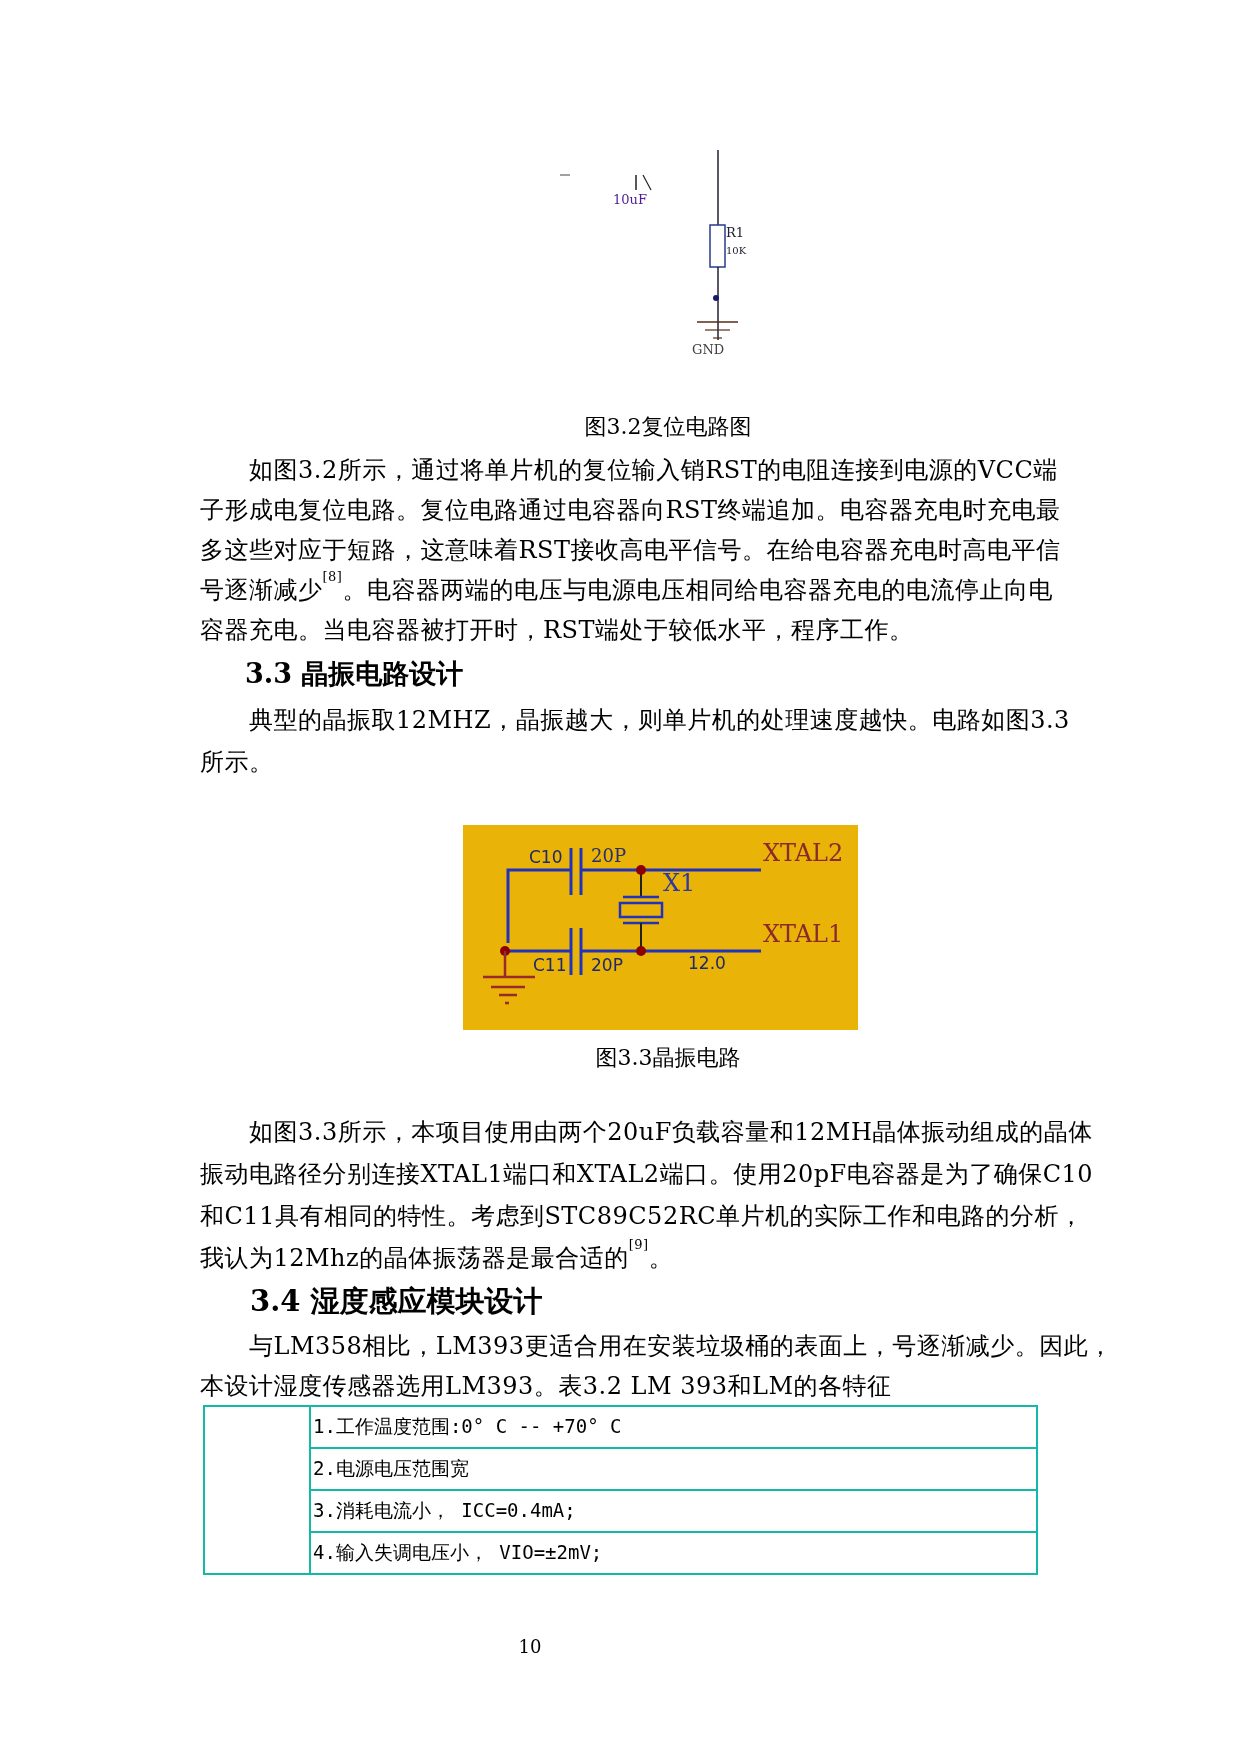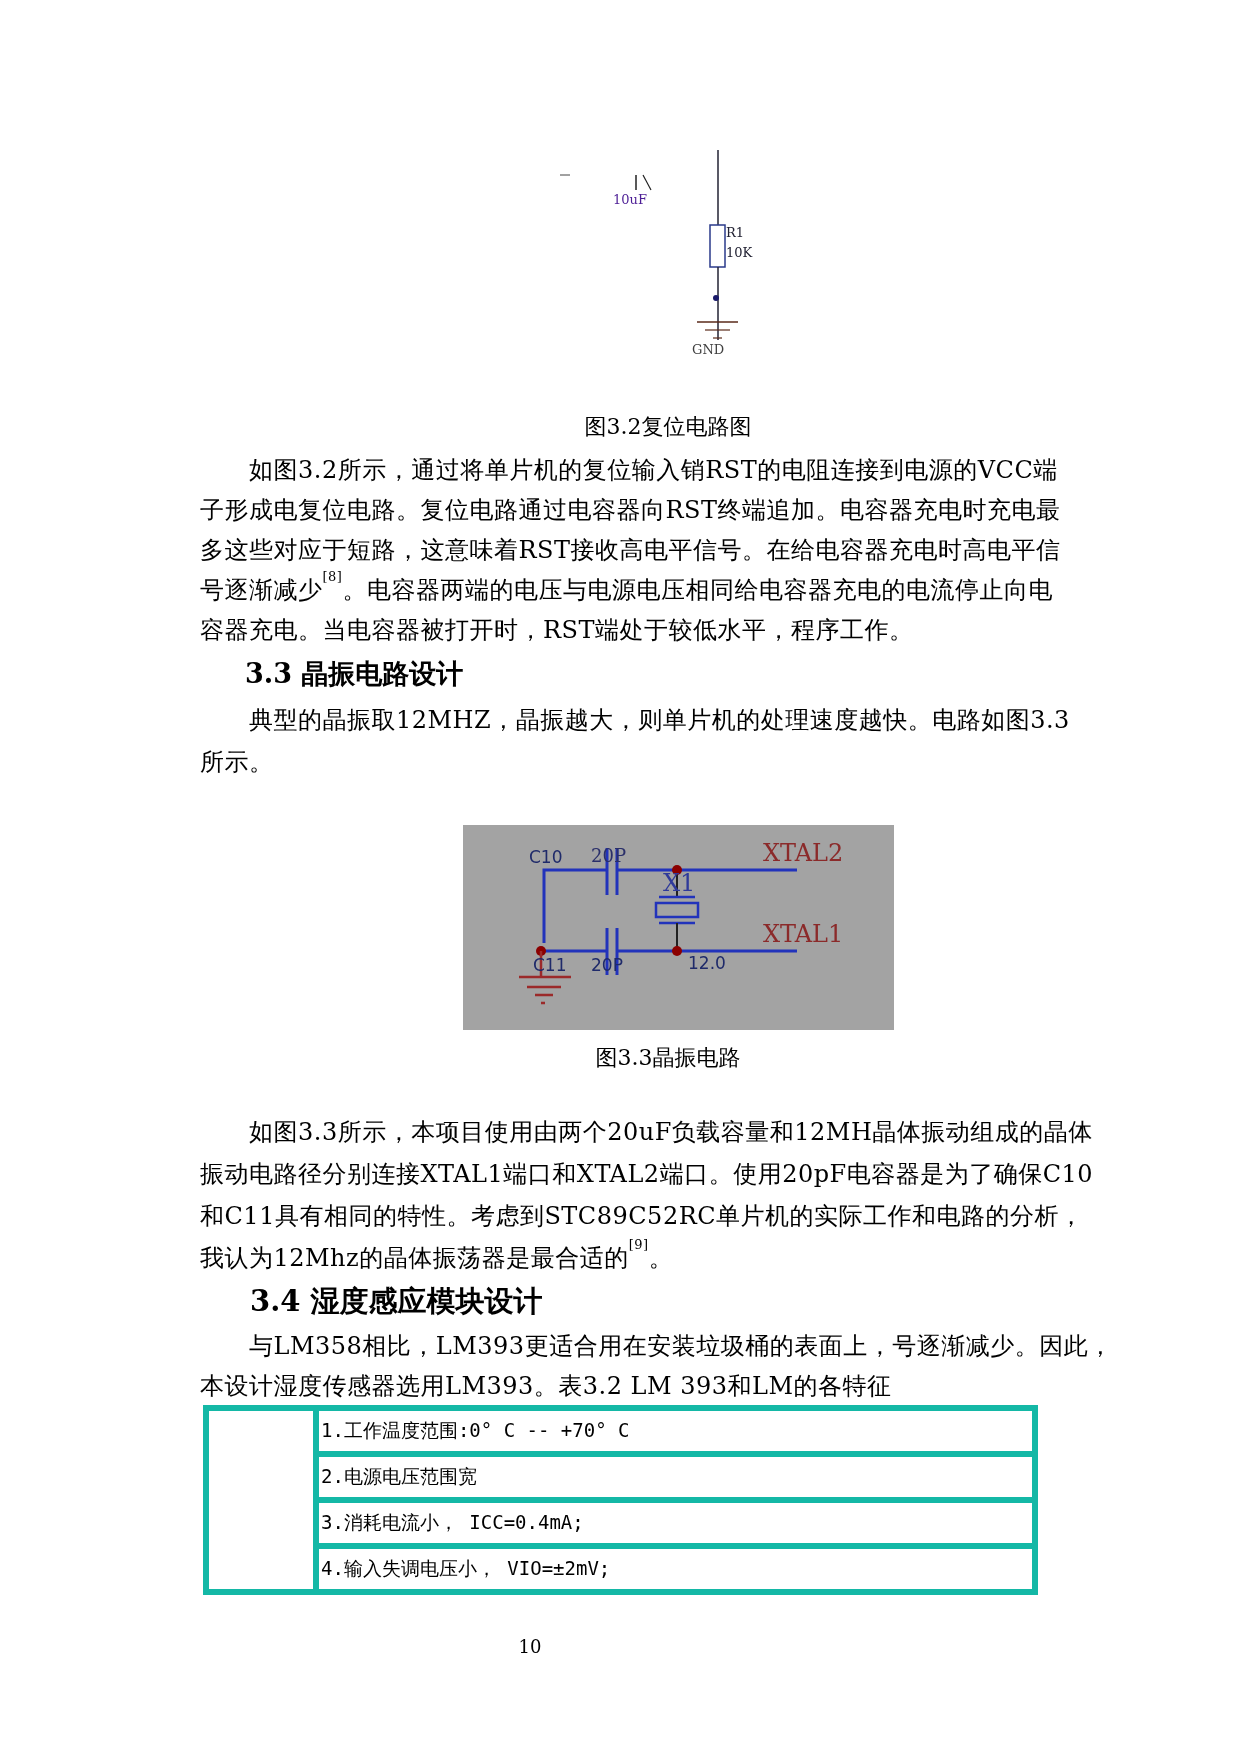--- a/index.html
+++ b/index.html
@@ -4,24 +4,24 @@
 <style>
   html, body { margin:0; padding:0; background:#ffffff; }
   body { width:1240px; height:1754px; position:relative; overflow:hidden;
          font-family:"DejaVu Serif","Liberation Serif",serif; color:#000; }
   .abs { position:absolute; }
   .line { position:absolute; left:200px; width:870px; font-size:24px; line-height:40px; white-space:nowrap; letter-spacing:0.5px; }
   .caption { position:absolute; width:1240px; left:0; text-align:center; font-size:22px;margin-left:48px; }
   .h2 { position:absolute; font-weight:bold; font-size:27px; white-space:nowrap; }
   sup { font-size:13px; vertical-align:top; line-height:1; }
   .fig1 { left:530px; top:150px; width:250px; height:225px; }
-  .fig2 { left:463px; top:825px; width:395px; height:205px; background:#a3a3a3;padding-left:36px; }
+  .fig2 { left:463px; top:825px; width:395px; height:205px; background:#eab308; }
   table.feat { position:absolute; left:203px; top:1405px; width:835px; height:170px;
                border-collapse:collapse; font-family:"DejaVu Sans Mono","Liberation Mono",monospace; font-size:19px; }
-  table.feat td { border:6px solid #14b8a6; padding:0 2px; height:40px; white-space:nowrap;margin-top:13px; }
+  table.feat td { border:2px solid #14b8a6; padding:0 2px; height:40px; white-space:nowrap;margin-top:13px; }
   table.feat td.blank { width:100px; }
   .pagenum { position:absolute; top:1636px; left:0; width:1060px; text-align:center; font-size:18px; }
 </style>
 </head>
 <body>
 
 <div class="abs fig1">
   <svg width="250" height="225" viewBox="0 0 250 225">
     <line x1="30" y1="25" x2="40" y2="25" stroke="#444" stroke-width="1"></line>
     <line x1="106" y1="25" x2="106" y2="40" stroke="#222" stroke-width="1.5"></line>
@@ -29,21 +29,21 @@
     <line x1="188" y1="0" x2="188" y2="75" stroke="#223" stroke-width="1.5"></line>
     <rect x="180" y="75" width="15" height="42" fill="#fff" stroke="#2a3a8a" stroke-width="1.5"></rect>
     <line x1="188" y1="117" x2="188" y2="190" stroke="#223" stroke-width="1.5"></line>
     <circle cx="186" cy="148" r="3" fill="#1a1a6a"></circle>
     <line x1="167" y1="172" x2="208" y2="172" stroke="#5a2a1a" stroke-width="1.5"></line>
     <line x1="175" y1="180" x2="200" y2="180" stroke="#5a2a1a" stroke-width="1.2"></line>
     <line x1="183" y1="188" x2="192" y2="188" stroke="#5a2a1a" stroke-width="1.2"></line>
   </svg>
   <span class="abs" style="left:83px;top:42px;font-size:13px;color:#4c1d95;">10uF</span>
   <span class="abs" style="left:196px;top:75px;font-size:13px;color:#223;">R1</span>
-  <span class="abs" style="left:196px;top:95px;font-size:13px;color:#223;">10K</span>
+  <span class="abs" style="left:196px;top:95px;font-size:10px;color:#223;">10K</span>
   <span class="abs" style="left:162px;top:192px;font-size:13px;color:#404040;">GND</span>
 </div>
 <div class="caption" style="top:412px;">图3.2复位电路图</div>
 
 <div class="line" style="top:450px;">　　如图3.2所示，通过将单片机的复位输入销RST的电阻连接到电源的VCC端</div>
 <div class="line" style="top:490px;">子形成电复位电路。复位电路通过电容器向RST终端追加。电容器充电时充电最</div>
 <div class="line" style="top:530px;">多这些对应于短路，这意味着RST接收高电平信号。在给电容器充电时高电平信</div>
 <div class="line" style="top:570px;"><span>号逐渐减少</span><sup>[8]</sup><span>。电容器两端的电压与电源电压相同给电容器充电的电流停止向电</span></div>
 <div class="line" style="top:610px;">容器充电。当电容器被打开时，RST端处于较低水平，程序工作。</div>
 

